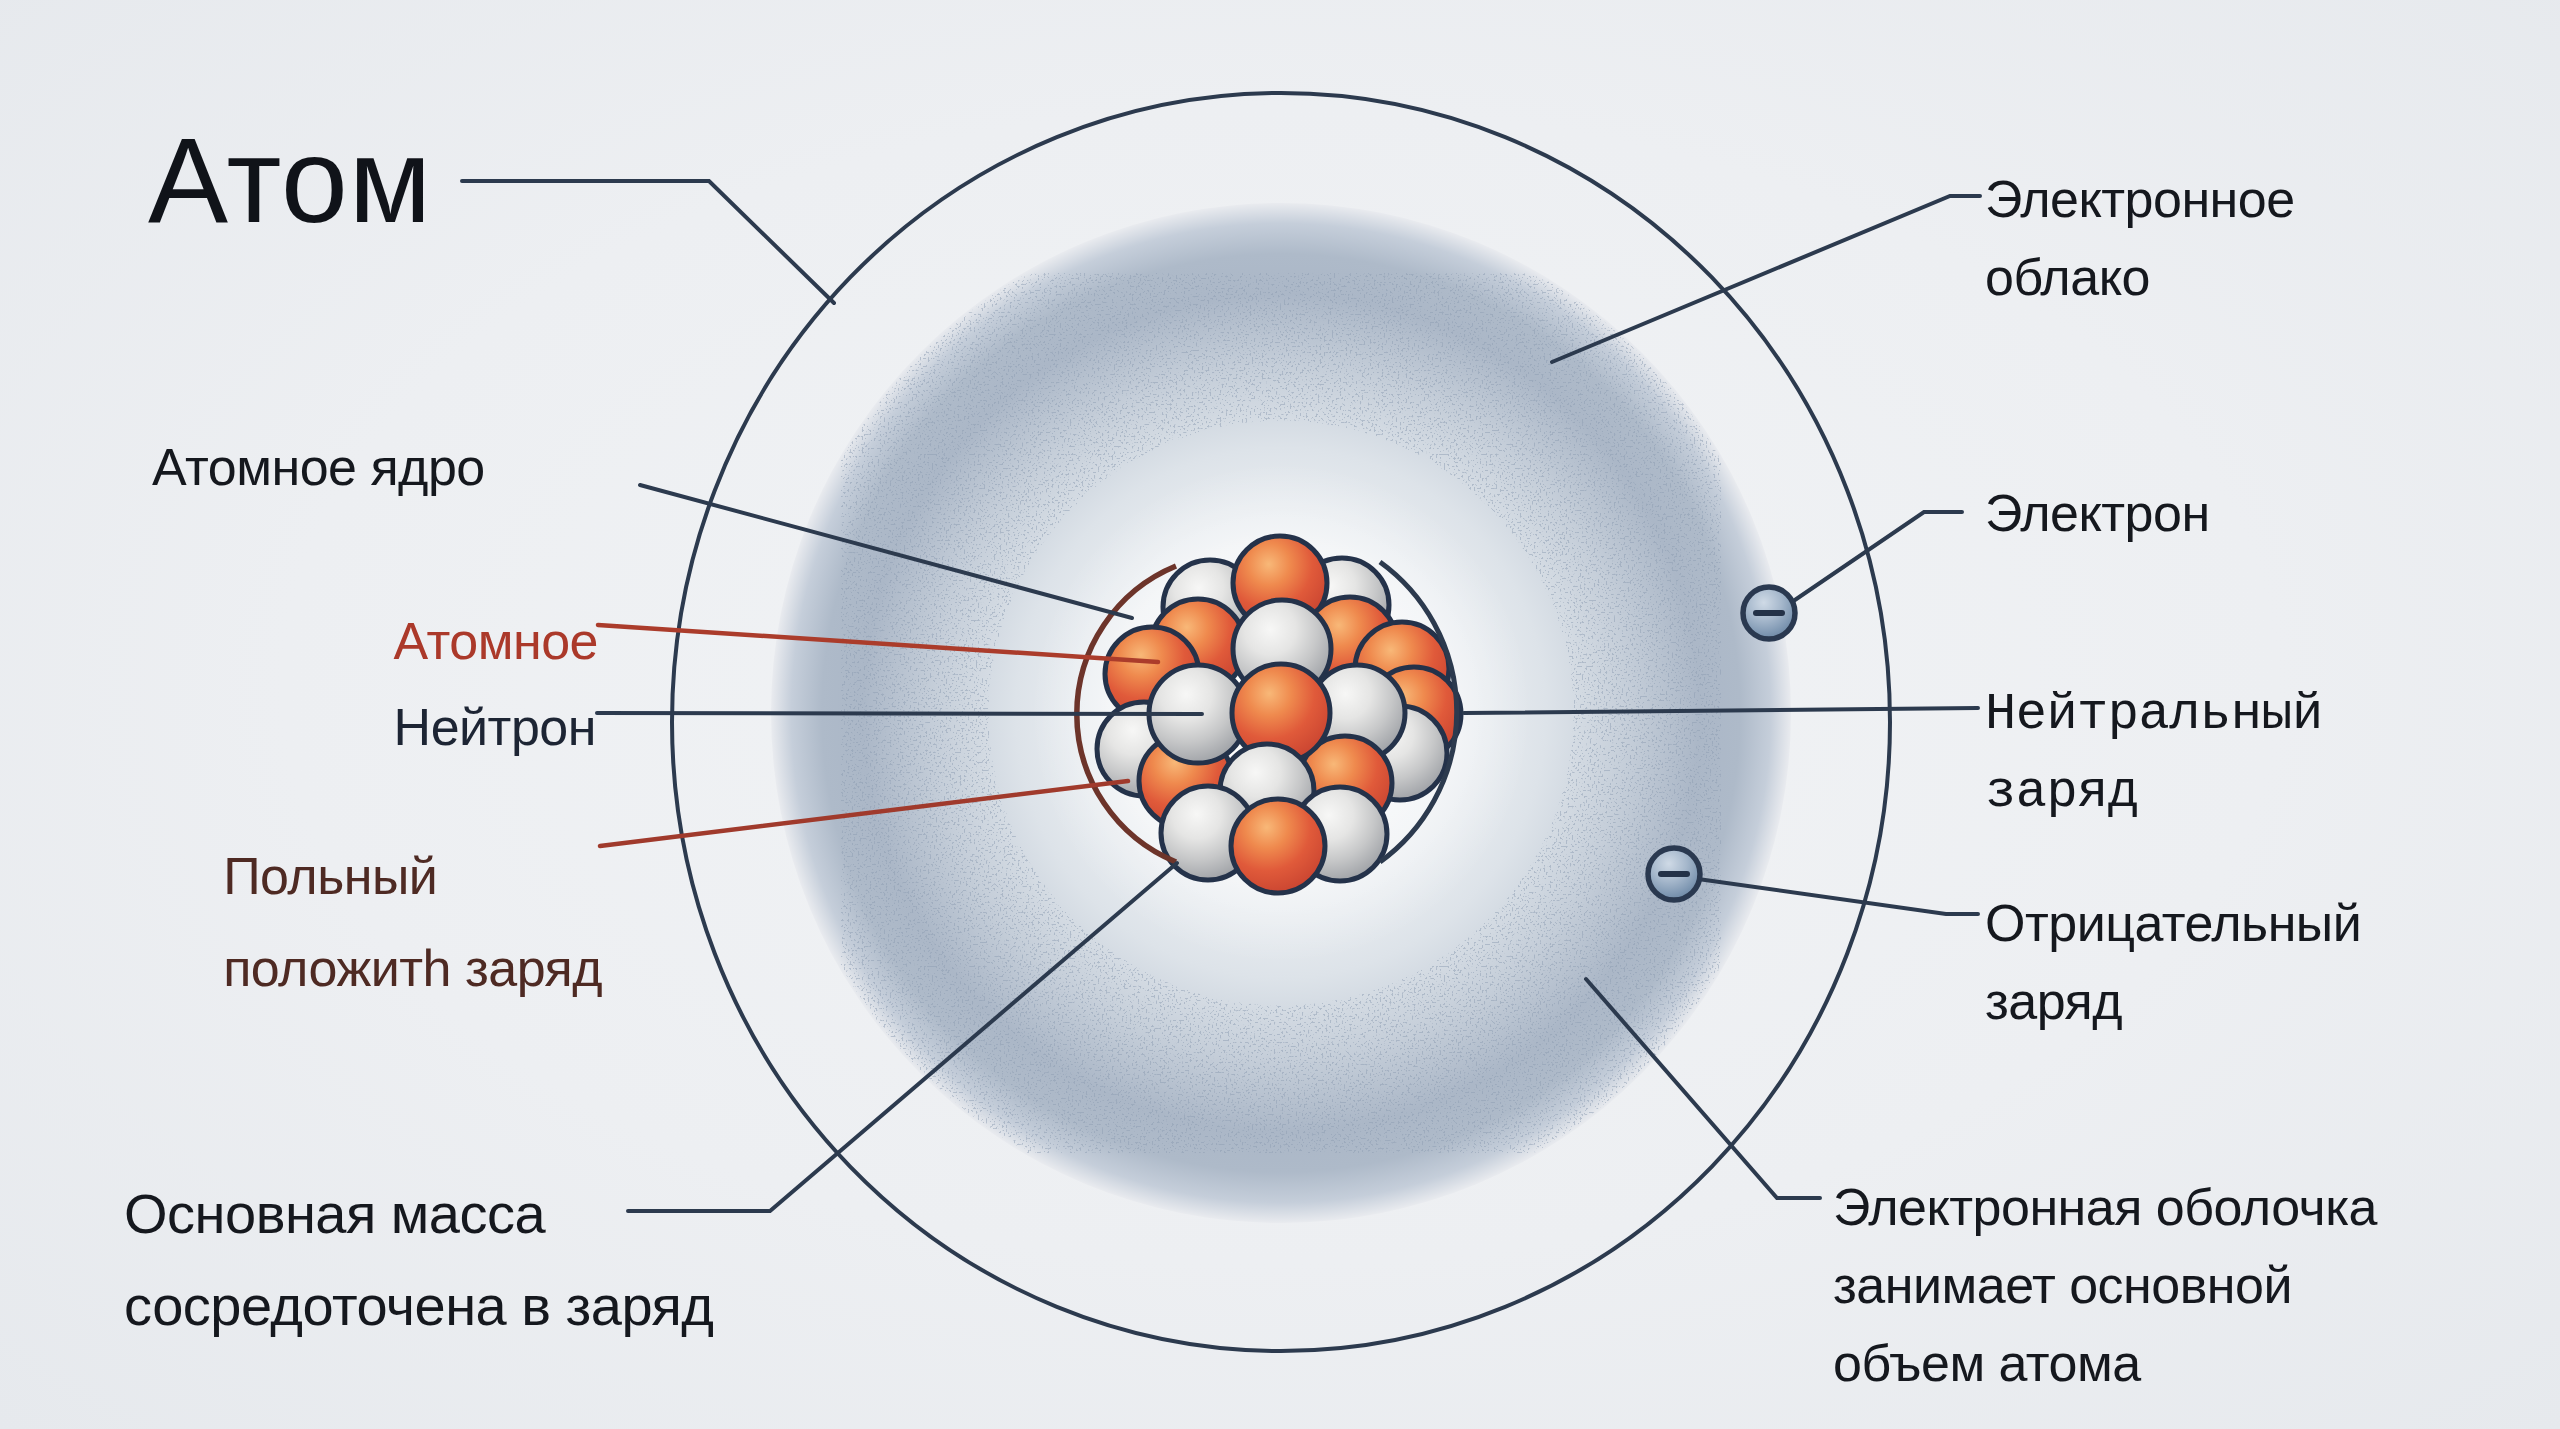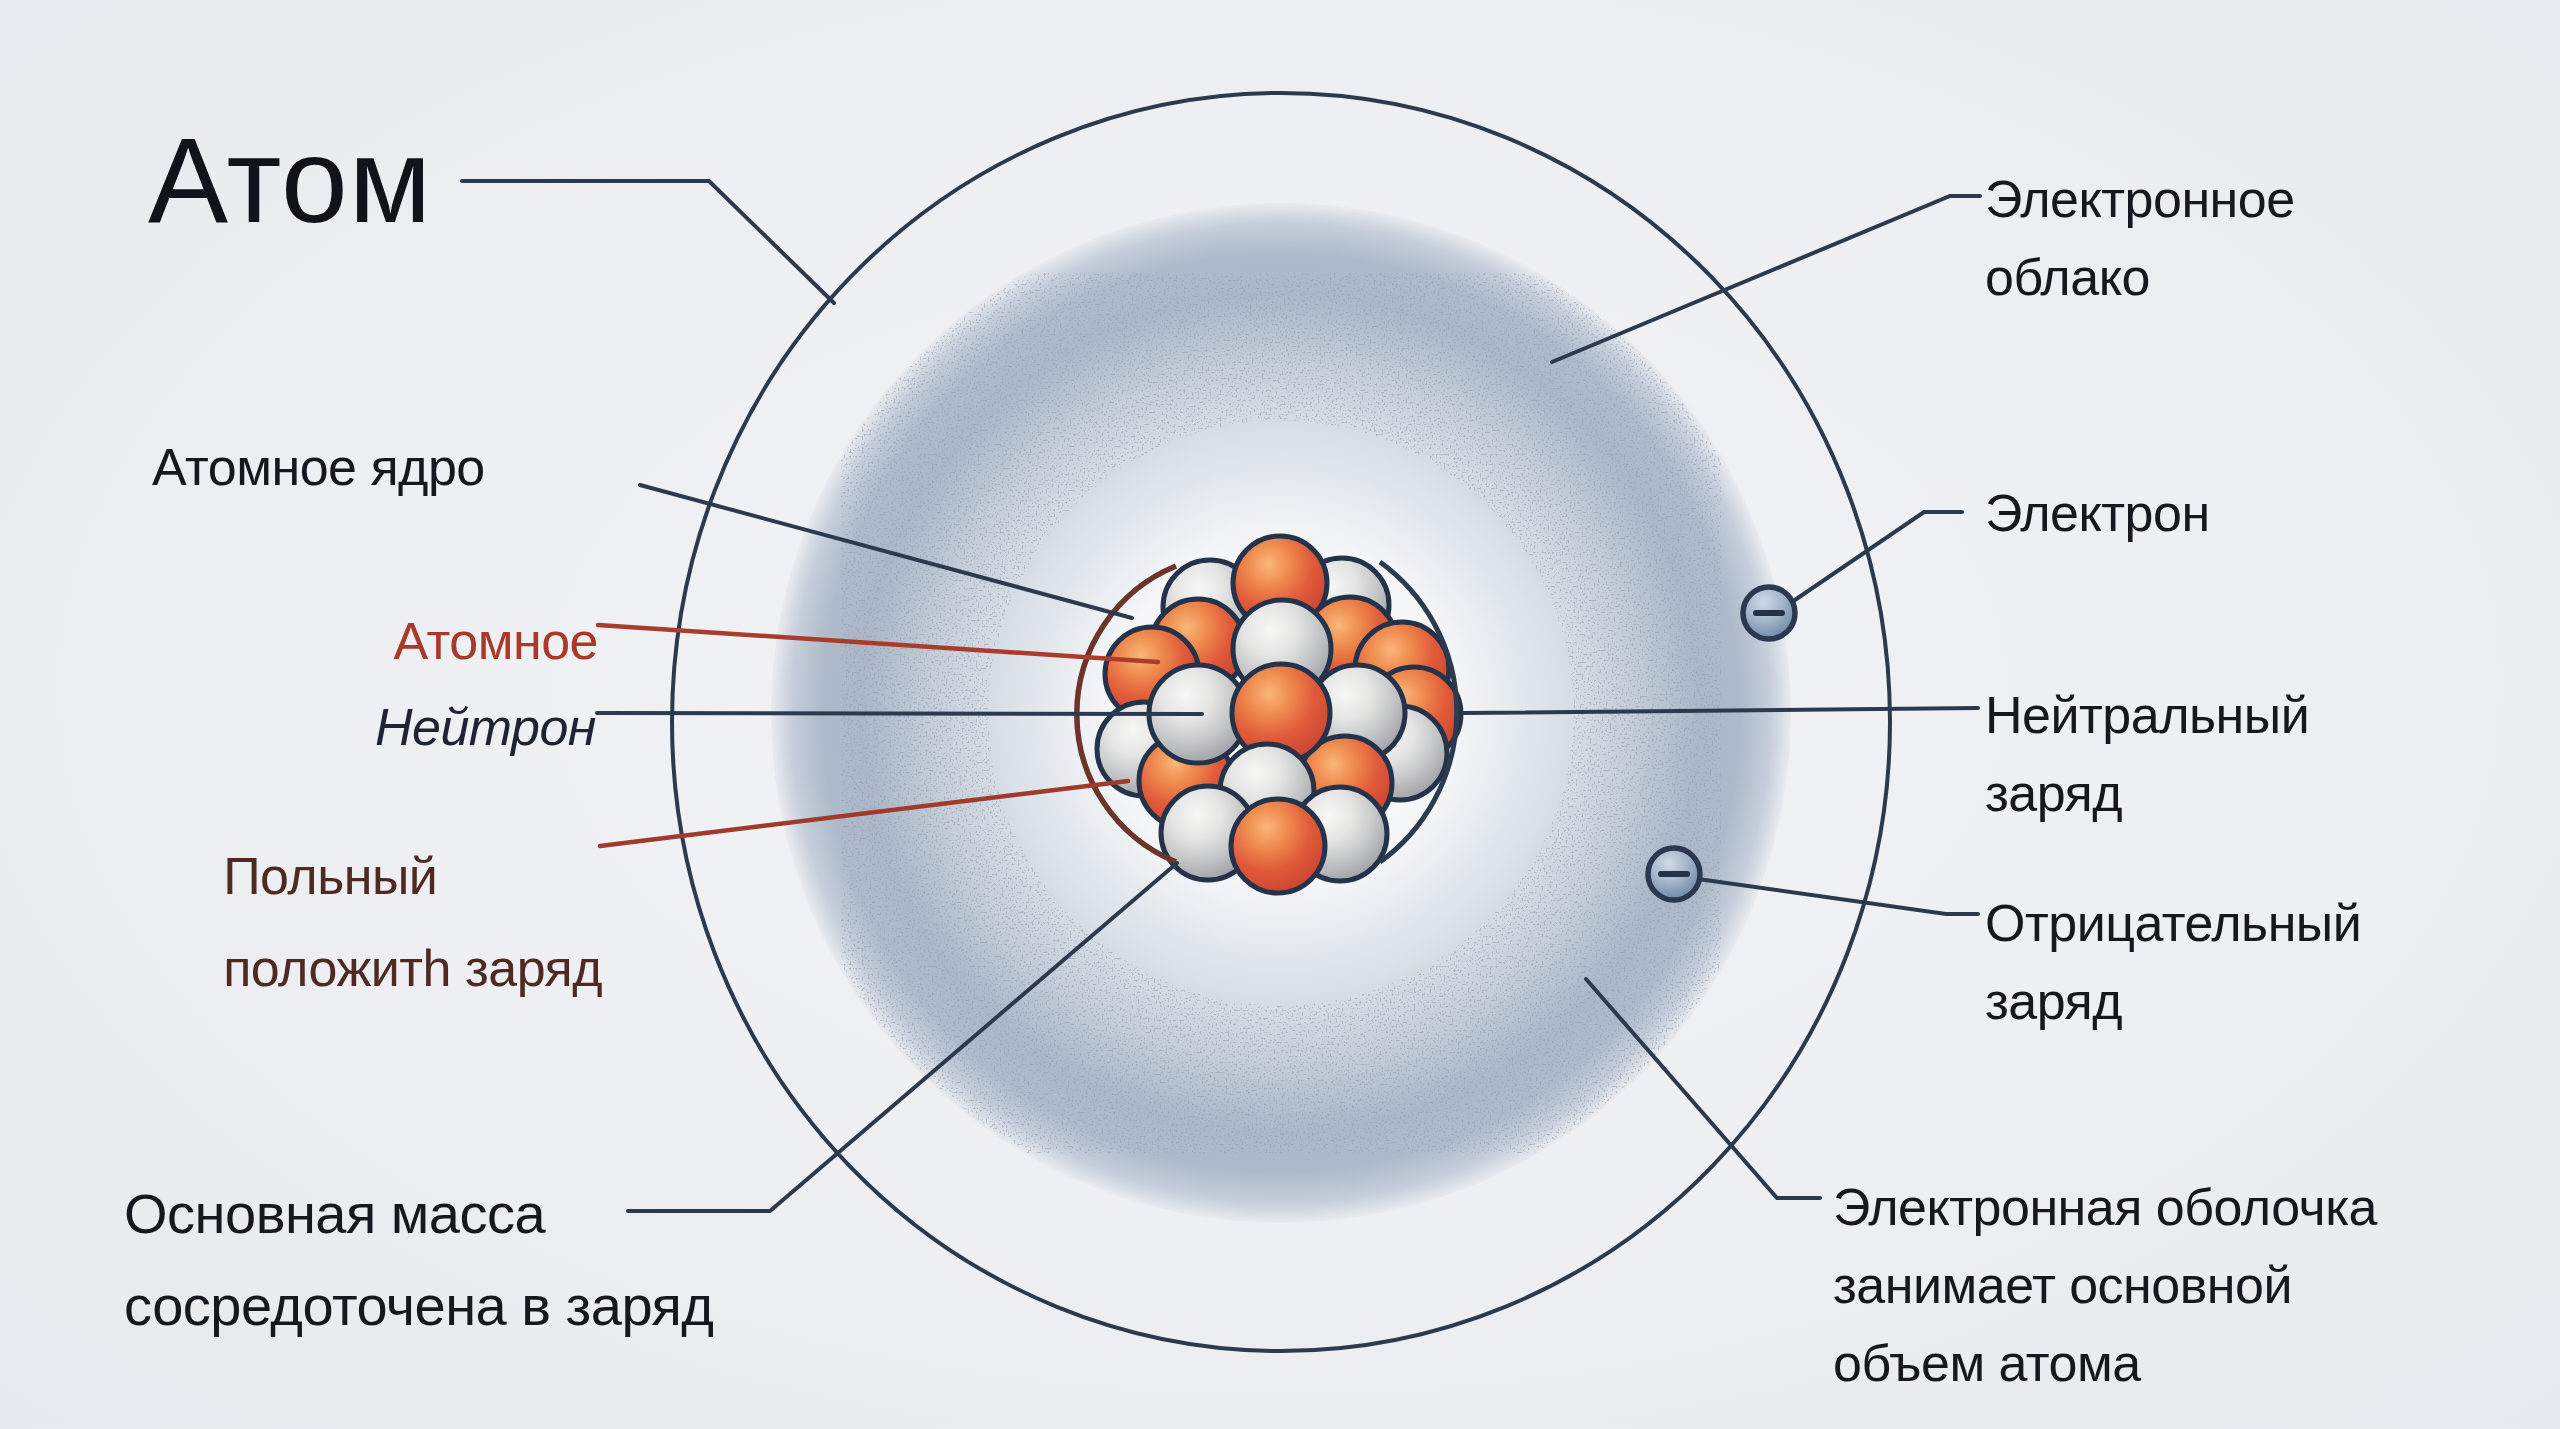--- a/index.html
+++ b/index.html
@@ -23,26 +23,26 @@
   .lbl .ln{white-space:nowrap;}
   #atom-title{
     position:absolute;
     left:148px;top:120px;
     font-size:120px;line-height:120px;
     font-weight:500;letter-spacing:1px;
     color:#101319;
   }
   #lbl-nucleus{left:152px;top:428px;}
   #lbl-proton{right:1962px;top:602px;text-align:right;color:#ab392a;}
-  #lbl-neutron{right:1964px;top:688px;text-align:right;color:#1d2534;font-style:italic;}
+  #lbl-neutron{right:1964px;top:688px;text-align:right;color:#1d2534;}
   #lbl-positive{right:1958px;top:830px;text-align:left;color:#4e2a23;line-height:92px;}
   #lbl-mass{left:124px;top:1168px;font-size:56px;line-height:92px;}
   #lbl-cloud{left:1985px;top:160px;}
   #lbl-electron{left:1985px;top:474px;}
-  #lbl-neutral{left:1985px;top:676px;}
+  #lbl-neutral{left:1985px;top:676px;font-family:Liberation Mono, monospace;}
   #lbl-negative{left:1985px;top:884px;}
   #lbl-shell{left:1833px;top:1168px;}
 </style>
 </head>
 <body>
 
 <div id="stage">
 
   <svg id="diagram-svg" width="2560" height="1429" viewBox="0 0 2560 1429">
     <defs>

